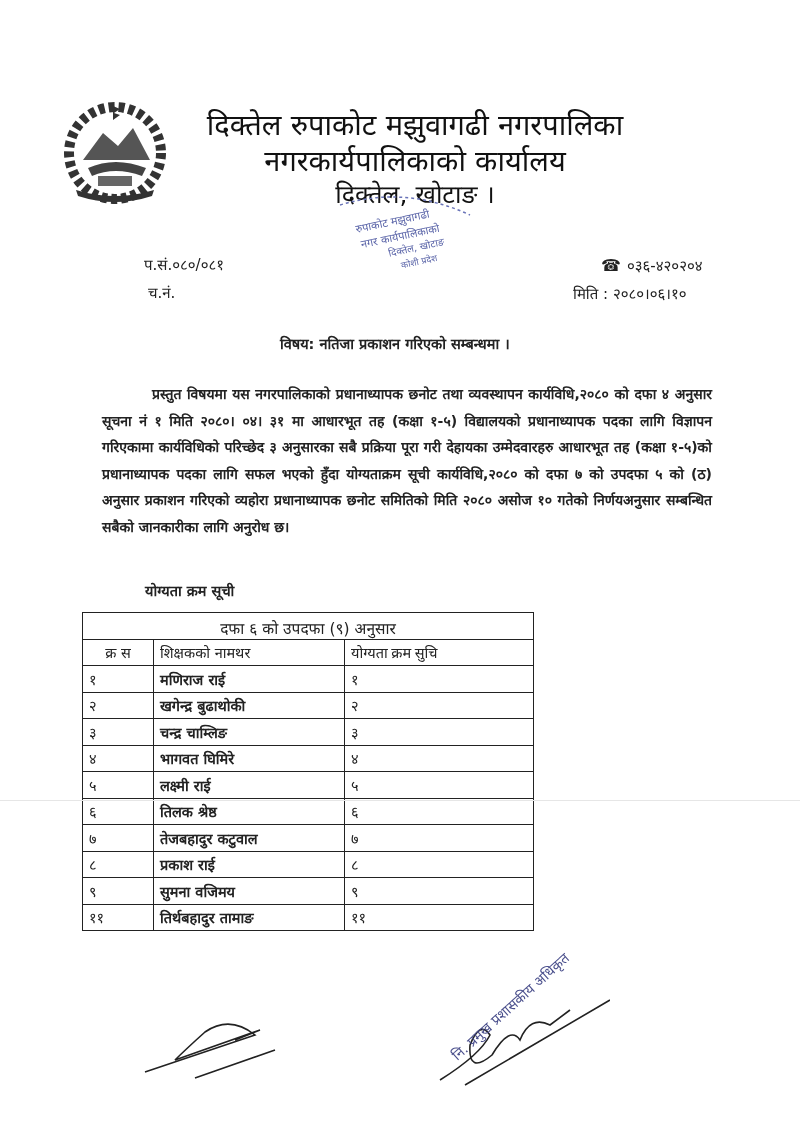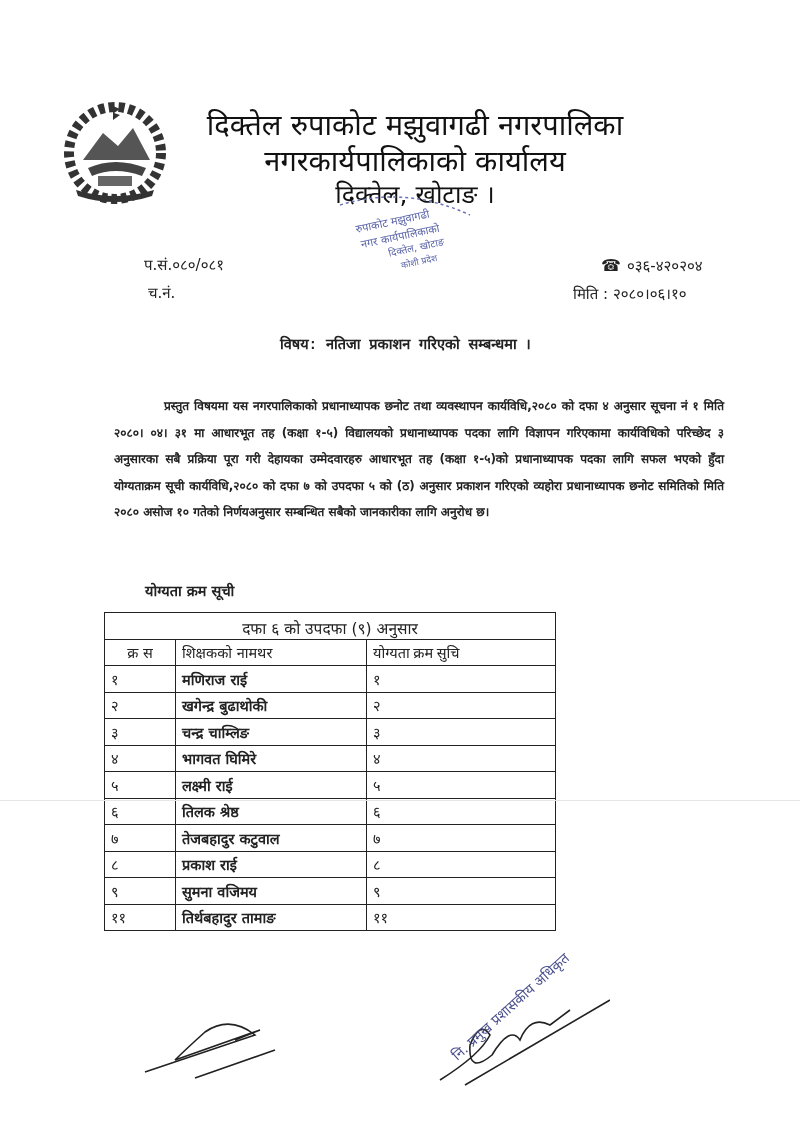--- a/index.html
+++ b/index.html
@@ -12,29 +12,29 @@
   .hdr1 { top: 104px; font-size: 29px; }
   .hdr2 { top: 140px; font-size: 29px; }
   .hdr3 { top: 176px; font-size: 25px; }
   .stamp { position: absolute; left: 330px; top: 195px; width: 150px; height: 80px; }
   .meta { position: absolute; font-size: 15px; color: #222; margin-left: 36px; }
   .ref1 { left: 108px; top: 254px; }
   .ref2 { left: 112px; top: 282px; }
   .phone { left: 565px; top: 255px; display: flex; align-items: center; gap: 6px; }
   .phone-icon { font-size: 16px; }
   .date { left: 537px; top: 283px; }
-  .subject { position: absolute; left: 280px; top: 333px; font-size: 14.5px; font-weight: bold; color: #222; font-family: Liberation Mono, monospace; }
+  .subject { position: absolute; left: 280px; top: 333px; font-size: 14.5px; font-weight: bold; color: #222; }
   .body-text {
     position: absolute; left: 98px; top: 377px; width: 610px;
-    font-size: 12px; line-height: 26.5px; font-weight: bold; color: #222;
-    text-align: justify; text-indent: 50px; margin: 16px;
+    font-size: 14px; line-height: 26.5px; font-weight: bold; color: #222;
+    text-align: justify; text-indent: 50px; margin: 4px;
   }
   .list-title { position: absolute; left: 145px; top: 580px; font-size: 14.5px; font-weight: bold; color: #222; }
   table.merit {
-    position: absolute; left: 104px; top: 612px; width: 452px;
+    position: absolute; left: 82px; top: 612px; width: 452px;
     border-collapse: collapse; font-size: 14.5px; color: #222;
   }
   table.merit td, table.merit th { border: 1.5px solid #222; padding: 0 6px; height: 25.5px; }
   table.merit th { font-weight: normal; }
   .caption-row td { height: 36px; text-align: center; font-size: 15.5px; vertical-align: bottom; padding-bottom: 3px; }
   .col-sn { width: 58px; }
   .col-name { width: 178px; text-align: left; font-weight: bold; }
   .col-rank { text-align: left; font-family: Liberation Serif, serif; }
   th.col-name { font-weight: normal; }
   .sig { position: absolute; }

